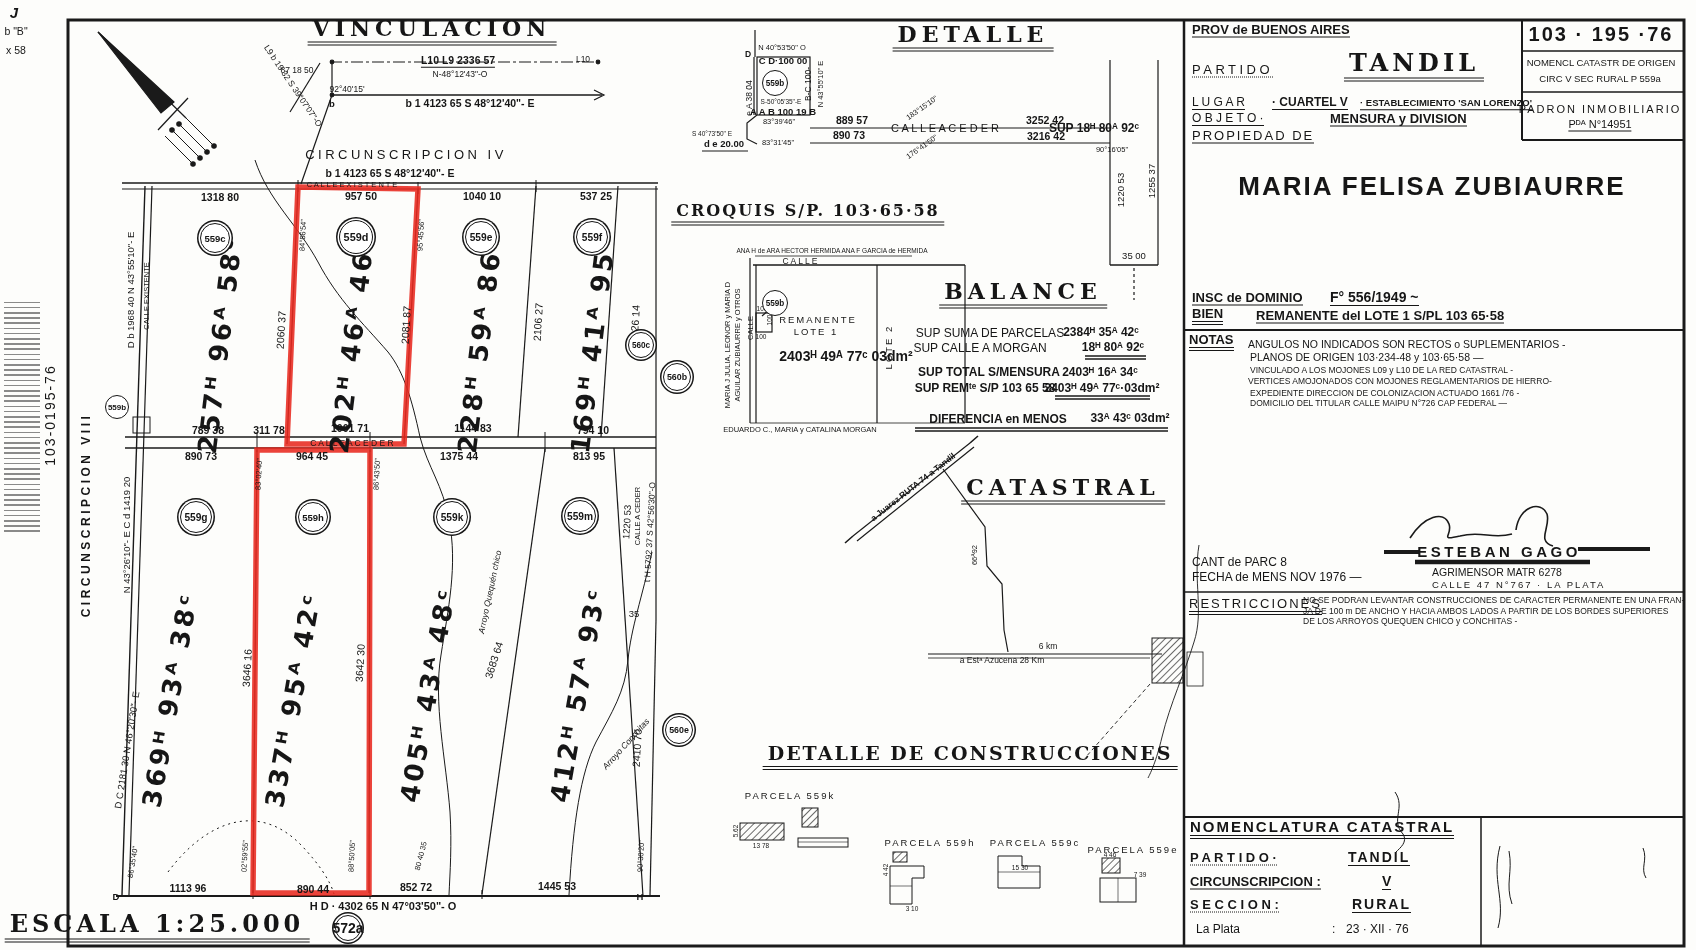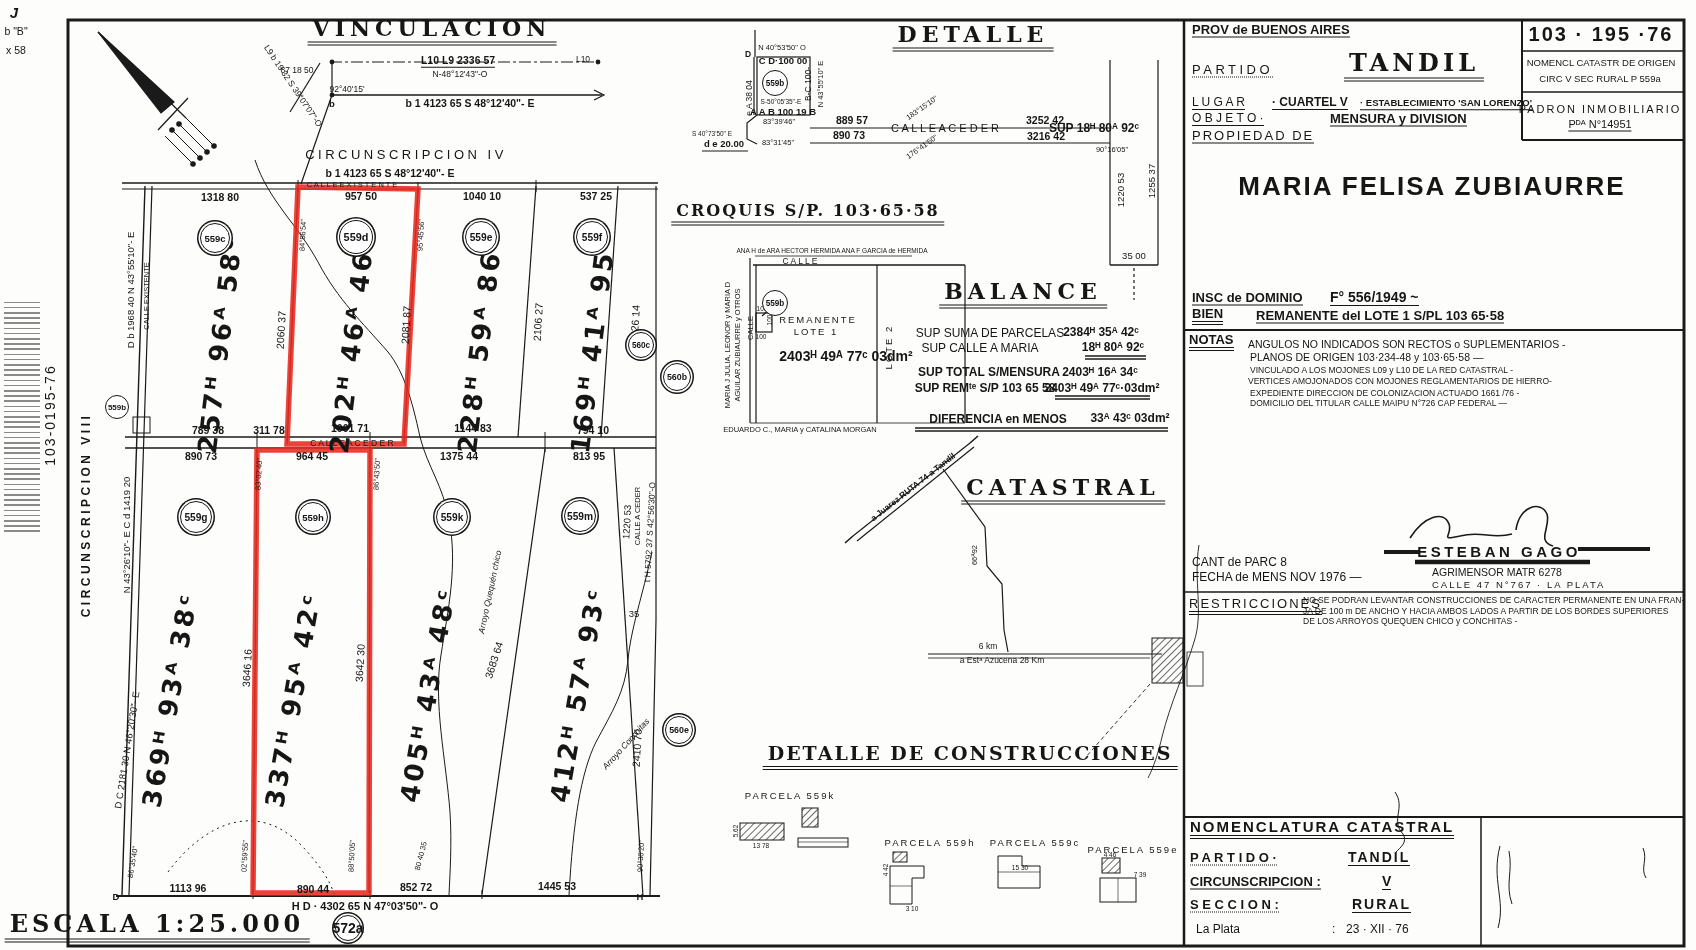--- a/index.html
+++ b/index.html
@@ -241,21 +241,21 @@
       <span class="lb s8 it" style="left: 626px; top: 744px; transform: translate(-50%, -50%) rotate(-48deg);">Arroyo Conchitas</span>
       <span class="lb s7" style="left: 133px; top: 862px; transform: translate(-50%, -50%) rotate(-80deg);">86°35'40"</span>
       <span class="lb s7" style="left: 245px; top: 856px; transform: translate(-50%, -50%) rotate(-87deg);">02°59'55"</span>
       <span class="lb s7" style="left: 352px; top: 856px; transform: translate(-50%, -50%) rotate(-87deg);">88°50'05"</span>
       <span class="lb s7" style="left: 421px; top: 856px; transform: translate(-50%, -50%) rotate(-75deg);">80 40 35</span>
       <span class="lb s7" style="left: 641px; top: 856px; transform: translate(-50%, -50%) rotate(-87deg);">90°30'20"</span>
       <span class="lb s10 b" style="left: 188px; top: 888px; transform: translate(-50%, -50%);">1113 96</span>
       <span class="lb s10 b" style="left: 313px; top: 889px; transform: translate(-50%, -50%);">890 44</span>
       <span class="lb s10 b" style="left: 416px; top: 887px; transform: translate(-50%, -50%);">852 72</span>
       <span class="lb s10 b" style="left: 557px; top: 886px; transform: translate(-50%, -50%);">1445 53</span>
-      <span class="lb s11 b" style="left: 365px; top: 906px; transform: translate(-50%, -50%);">H D · 4302 65    N 47°03'50"- O</span>
+      <span class="lb s11 b" style="left: 383px; top: 906px; transform: translate(-50%, -50%);">H D · 4302 65    N 47°03'50"- O</span>
       <span class="lb s9 b" style="left: 116px; top: 897px; transform: translate(-50%, -50%);">D</span>
       <span class="lb s9 b" style="left: 640px; top: 897px; transform: translate(-50%, -50%);">H</span>
       <span class="lb bt bt24" style="left: 157px; top: 927px; transform: translate(-50%, -50%);">ESCALA 1:25.000</span>
       <span class="lb bt bt20" style="left: 973px; top: 37px; transform: translate(-50%, -50%);">DETALLE</span>
       <span class="lb s8 b" style="left: 748px; top: 54px; transform: translate(-50%, -50%);">D</span>
       <span class="lb s7" style="left: 782px; top: 48px; transform: translate(-50%, -50%);">N 40°53'50" O</span>
       <span class="lb s9 b" style="left: 783px; top: 61px; transform: translate(-50%, -50%);">C D·100 00</span>
       <span class="lb s8" style="left: 808px; top: 84px; transform: translate(-50%, -50%) rotate(-90deg);">B-C 100-</span>
       <span class="lb s7" style="left: 821px; top: 84px; transform: translate(-50%, -50%) rotate(-90deg);">N 43°55'10" E</span>
       <span class="lb s6" style="left: 781px; top: 102px; transform: translate(-50%, -50%);">S-50°05'35"-E</span>
@@ -287,32 +287,32 @@
       <span class="lb s9 sp" style="left: 889px; top: 347px; transform: translate(-50%, -50%) rotate(-90deg);">LOTE 2</span>
       <span class="lb s7" style="left: 728px; top: 345px; transform: translate(-50%, -50%) rotate(-90deg);">MARIA J JULIA, LEONOR y MARIA D</span>
       <span class="lb s7" style="left: 738px; top: 345px; transform: translate(-50%, -50%) rotate(-90deg);">AGUILAR ZUBIAURRE y OTROS</span>
       <span class="lb s6" style="left: 762px; top: 309px; transform: translate(-50%, -50%);">100</span>
       <span class="lb s6" style="left: 770px; top: 320px; transform: translate(-50%, -50%) rotate(-90deg);">100</span>
       <span class="lb s6" style="left: 761px; top: 337px; transform: translate(-50%, -50%);">100</span>
       <span class="lb s7" style="left: 800px; top: 430px; transform: translate(-50%, -50%);">EDUARDO C., MARIA y CATALINA MORGAN</span>
       <span class="lb bt bt20" style="left: 1023px; top: 294px; transform: translate(-50%, -50%);">BALANCE</span>
       <span class="lb s12" style="left: 990px; top: 333px; transform: translate(-50%, -50%);">SUP SUMA DE PARCELAS</span>
       <span class="lb s12 b" style="left: 1101px; top: 332px; transform: translate(-50%, -50%);">2384ᴴ 35ᴬ 42ᶜ</span>
-      <span class="lb s12" style="left: 980px; top: 348px; transform: translate(-50%, -50%);">SUP CALLE A MARIA</span>
+      <span class="lb s12" style="left: 980px; top: 348px; transform: translate(-50%, -50%);">SUP CALLE A MORGAN</span>
       <span class="lb s12 b" style="left: 1113px; top: 347px; transform: translate(-50%, -50%);">18ᴴ 80ᴬ 92ᶜ</span>
       <span class="lb s12 b" style="left: 989px; top: 372px; transform: translate(-50%, -50%);">SUP TOTAL S/MENSURA</span>
       <span class="lb s12 b" style="left: 1100px; top: 372px; transform: translate(-50%, -50%);">2403ᴴ 16ᴬ 34ᶜ</span>
       <span class="lb s12 b" style="left: 985px; top: 388px; transform: translate(-50%, -50%);">SUP REMᵗᵉ S/P 103 65 58</span>
       <span class="lb s12 b" style="left: 1102px; top: 388px; transform: translate(-50%, -50%);">2403ᴴ 49ᴬ 77ᶜ·03dm²</span>
       <span class="lb s12 b" style="left: 998px; top: 419px; transform: translate(-50%, -50%);">DIFERENCIA en MENOS</span>
       <span class="lb s12 b" style="left: 1130px; top: 418px; transform: translate(-50%, -50%);">33ᴬ 43ᶜ 03dm²</span>
       <span class="lb bt bt20" style="left: 1063px; top: 490px; transform: translate(-50%, -50%);">CATASTRAL</span>
       <span class="lb s8 b" style="left: 913px; top: 487px; transform: translate(-50%, -50%) rotate(-38deg);">a Juarez      RUTA 74      a Tandil</span>
       <span class="lb s7" style="left: 975px; top: 555px; transform: translate(-50%, -50%) rotate(-90deg);">66ᴬ92</span>
-      <span class="lb s8" style="left: 988px; top: 646px; transform: translate(-50%, -50%);">6 km</span>
+      <span class="lb s8" style="left: 1048px; top: 646px; transform: translate(-50%, -50%);">6 km</span>
       <span class="lb s8" style="left: 1002px; top: 660px; transform: translate(-50%, -50%);">a Estᵃ Azucena   28 Km</span>
       <span class="lb bt bt19" style="left: 970px; top: 757px; transform: translate(-50%, -50%);">DETALLE DE CONSTRUCCIONES</span>
       <span class="lb s9 sp" style="left: 790px; top: 796px; transform: translate(-50%, -50%);">PARCELA  559k</span>
       <span class="lb s9 sp" style="left: 930px; top: 843px; transform: translate(-50%, -50%);">PARCELA 559h</span>
       <span class="lb s9 sp" style="left: 1035px; top: 843px; transform: translate(-50%, -50%);">PARCELA 559c</span>
       <span class="lb s9 sp" style="left: 1133px; top: 850px; transform: translate(-50%, -50%);">PARCELA 559e</span>
       <span class="lb s6" style="left: 761px; top: 846px; transform: translate(-50%, -50%);">13 78</span>
       <span class="lb s6" style="left: 736px; top: 831px; transform: translate(-50%, -50%) rotate(-90deg);">5.62</span>
       <span class="lb s6" style="left: 886px; top: 870px; transform: translate(-50%, -50%) rotate(-90deg);">4 42</span>
       <span class="lb s6" style="left: 912px; top: 909px; transform: translate(-50%, -50%);">3 10</span>

